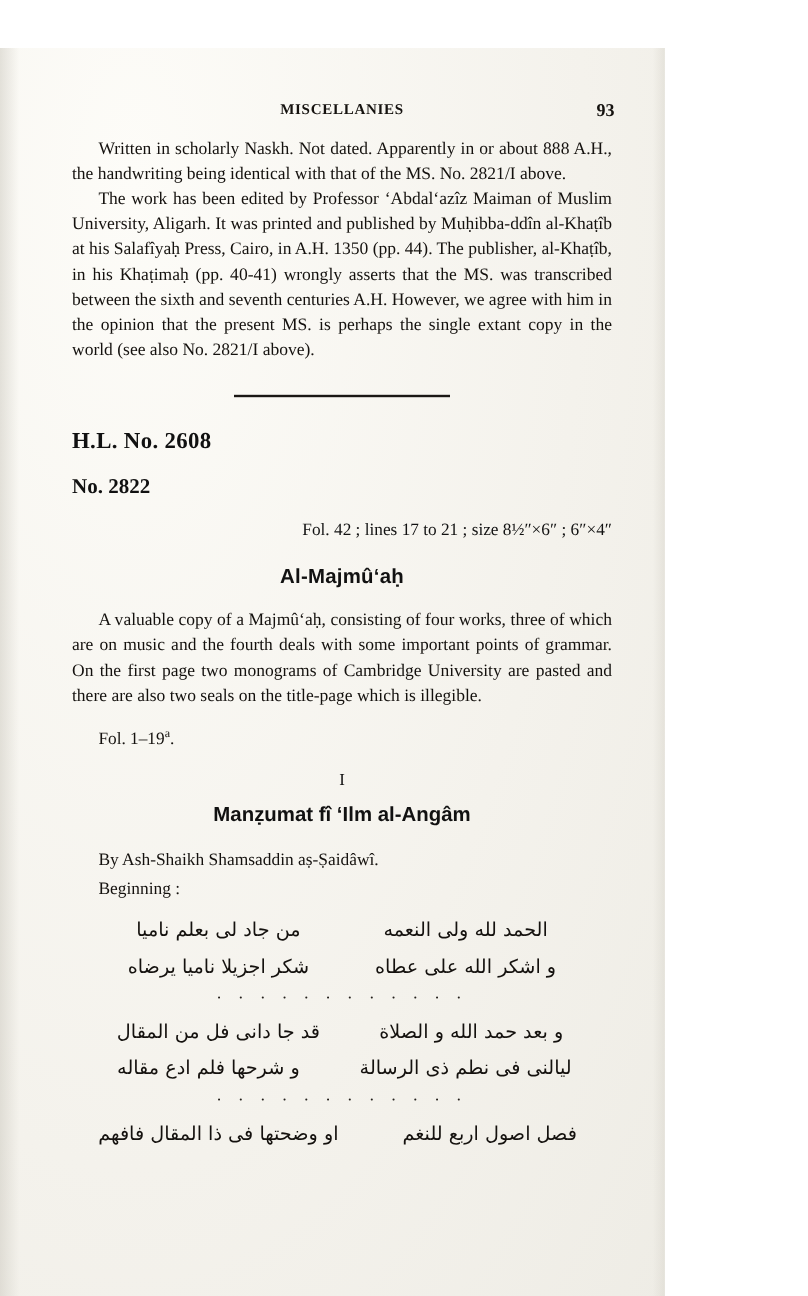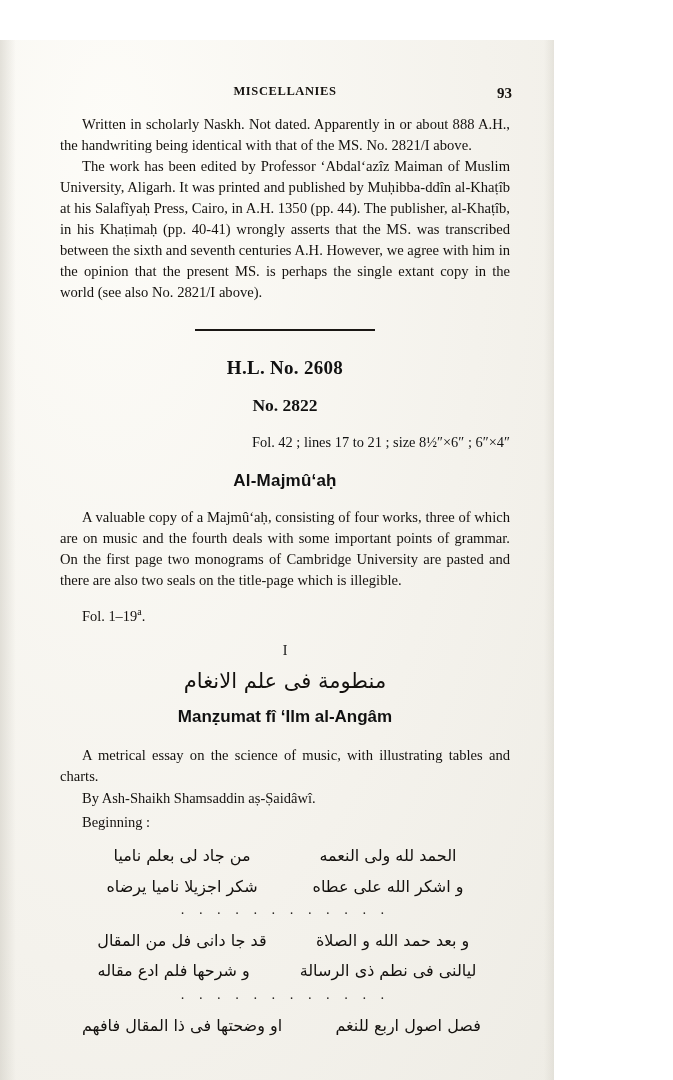--- a/index.html
+++ b/index.html
@@ -82,28 +82,27 @@
   .para-block p { margin-bottom: 0; }
 
   .rule {
     width: 180px;
     height: 2px;
     background: #1a1714;
     margin: 26px auto 26px auto;
   }
 
   h1.hl {
-    text-align: center;
     font-size: 19px;
     font-weight: bold;
     margin: 0 0 16px 0;
     letter-spacing: .3px;
   }
   h2.msno {
-    text-align: center;
+    text-align: left;
     font-size: 17.5px;
     font-weight: bold;
     margin: 0 0 18px 0;
   }
   .folline {
     text-align: right;
     font-size: 14.4px;
     margin: 0 0 20px 0;
   }
   h3.worktitle {
@@ -196,25 +195,23 @@
     <h2 class="msno">No. 2822</h2>
     <div class="folline">Fol. 42 ; lines 17 to 21 ; size 8½″×6″ ; 6″×4″</div>
     <h3 class="worktitle">Al-Majmû‘aḥ</h3>
 
     <p class="indent">A valuable copy of a Majmû‘aḥ, consisting of four works, three of which are on music and the fourth deals with some important points of grammar.  On the first page two monograms of Cambridge University are pasted and there are also two seals on the title-page which is illegible.</p>
 
     <p class="foliorefline"><span>Fol. 1–19</span><sup>a</sup><span>.</span></p>
 
     <div class="sectionnum">I</div>
 
-    <div class="arabic-title">منطومة فى علم الانغام</div>
 
     <h4 class="translit">Manẓumat fî ‘Ilm al-Angâm</h4>
 
-    <p class="indent">A metrical essay on the science of music, with illustrating tables and charts.</p>
 
     <p class="byline">By Ash-Shaikh Shamsaddin aṣ-Ṣaidâwî.</p>
     <p class="beginning">Beginning :</p>
 
     <div class="verse-block">
 
       <div class="verse-group">
         <div class="verse-row">
           <div class="hemistich">الحمد لله ولى النعمه</div>
           <div class="hemistich">من جاد لى بعلم ناميا</div>

